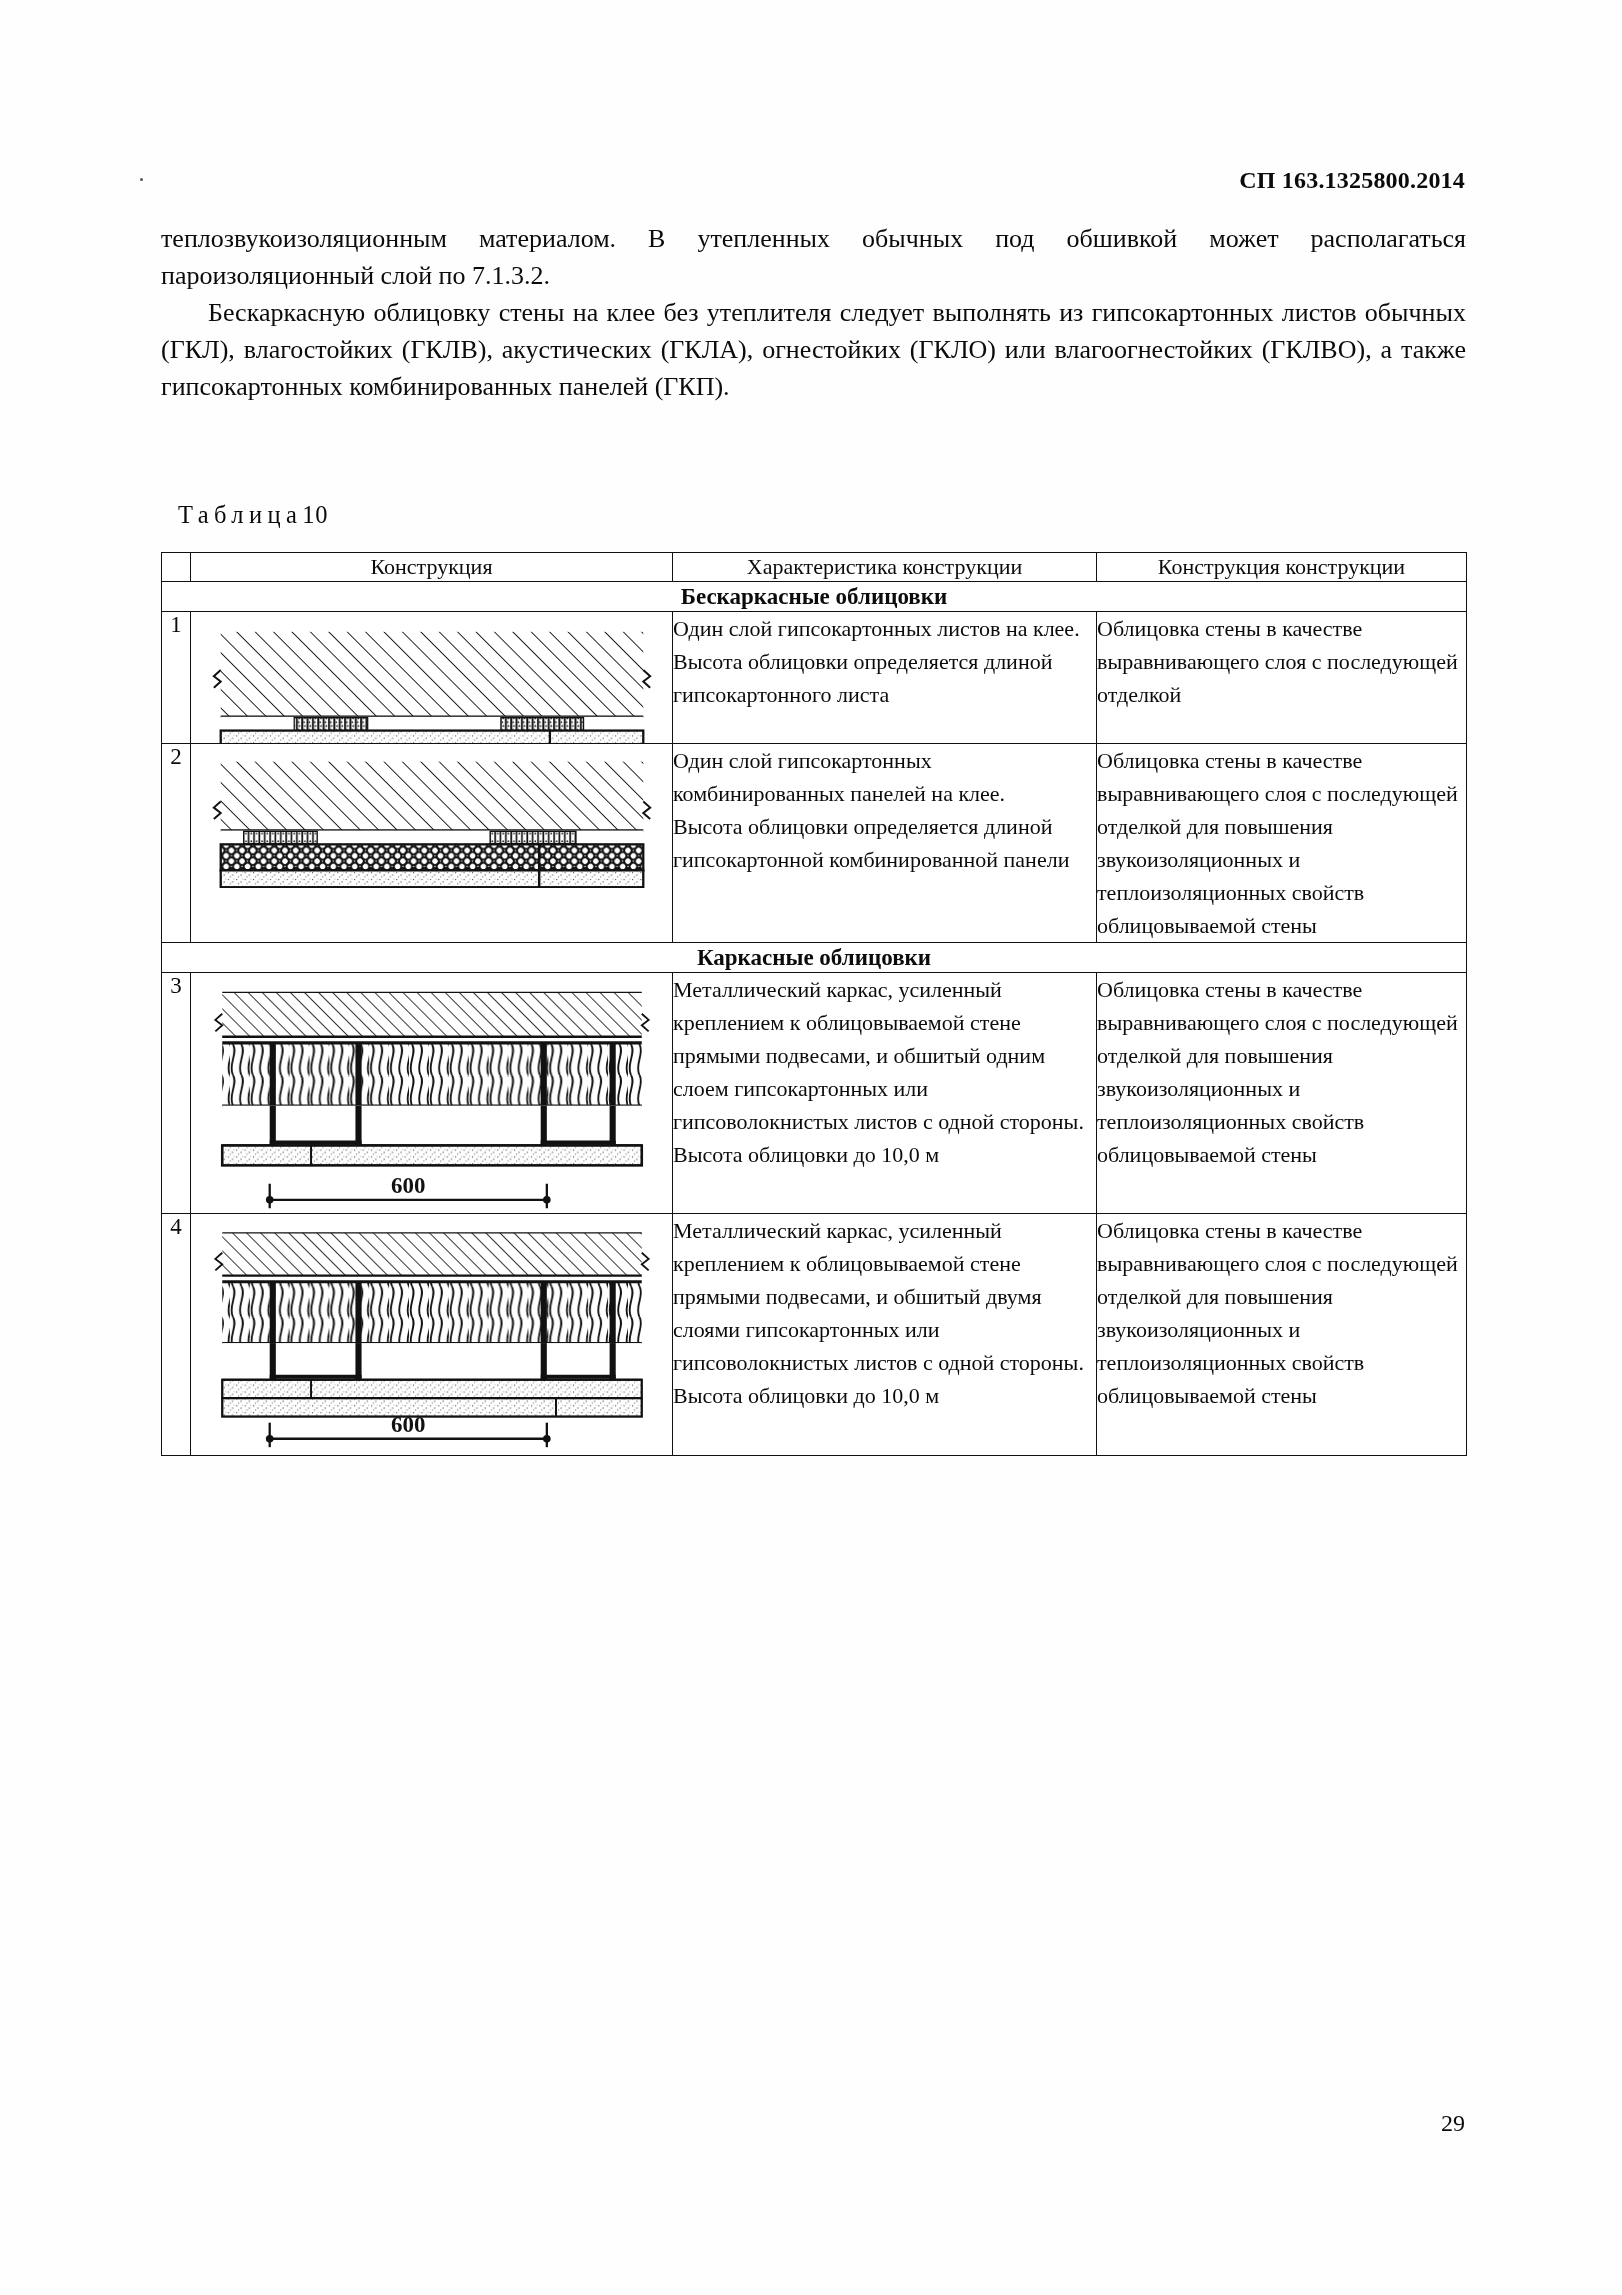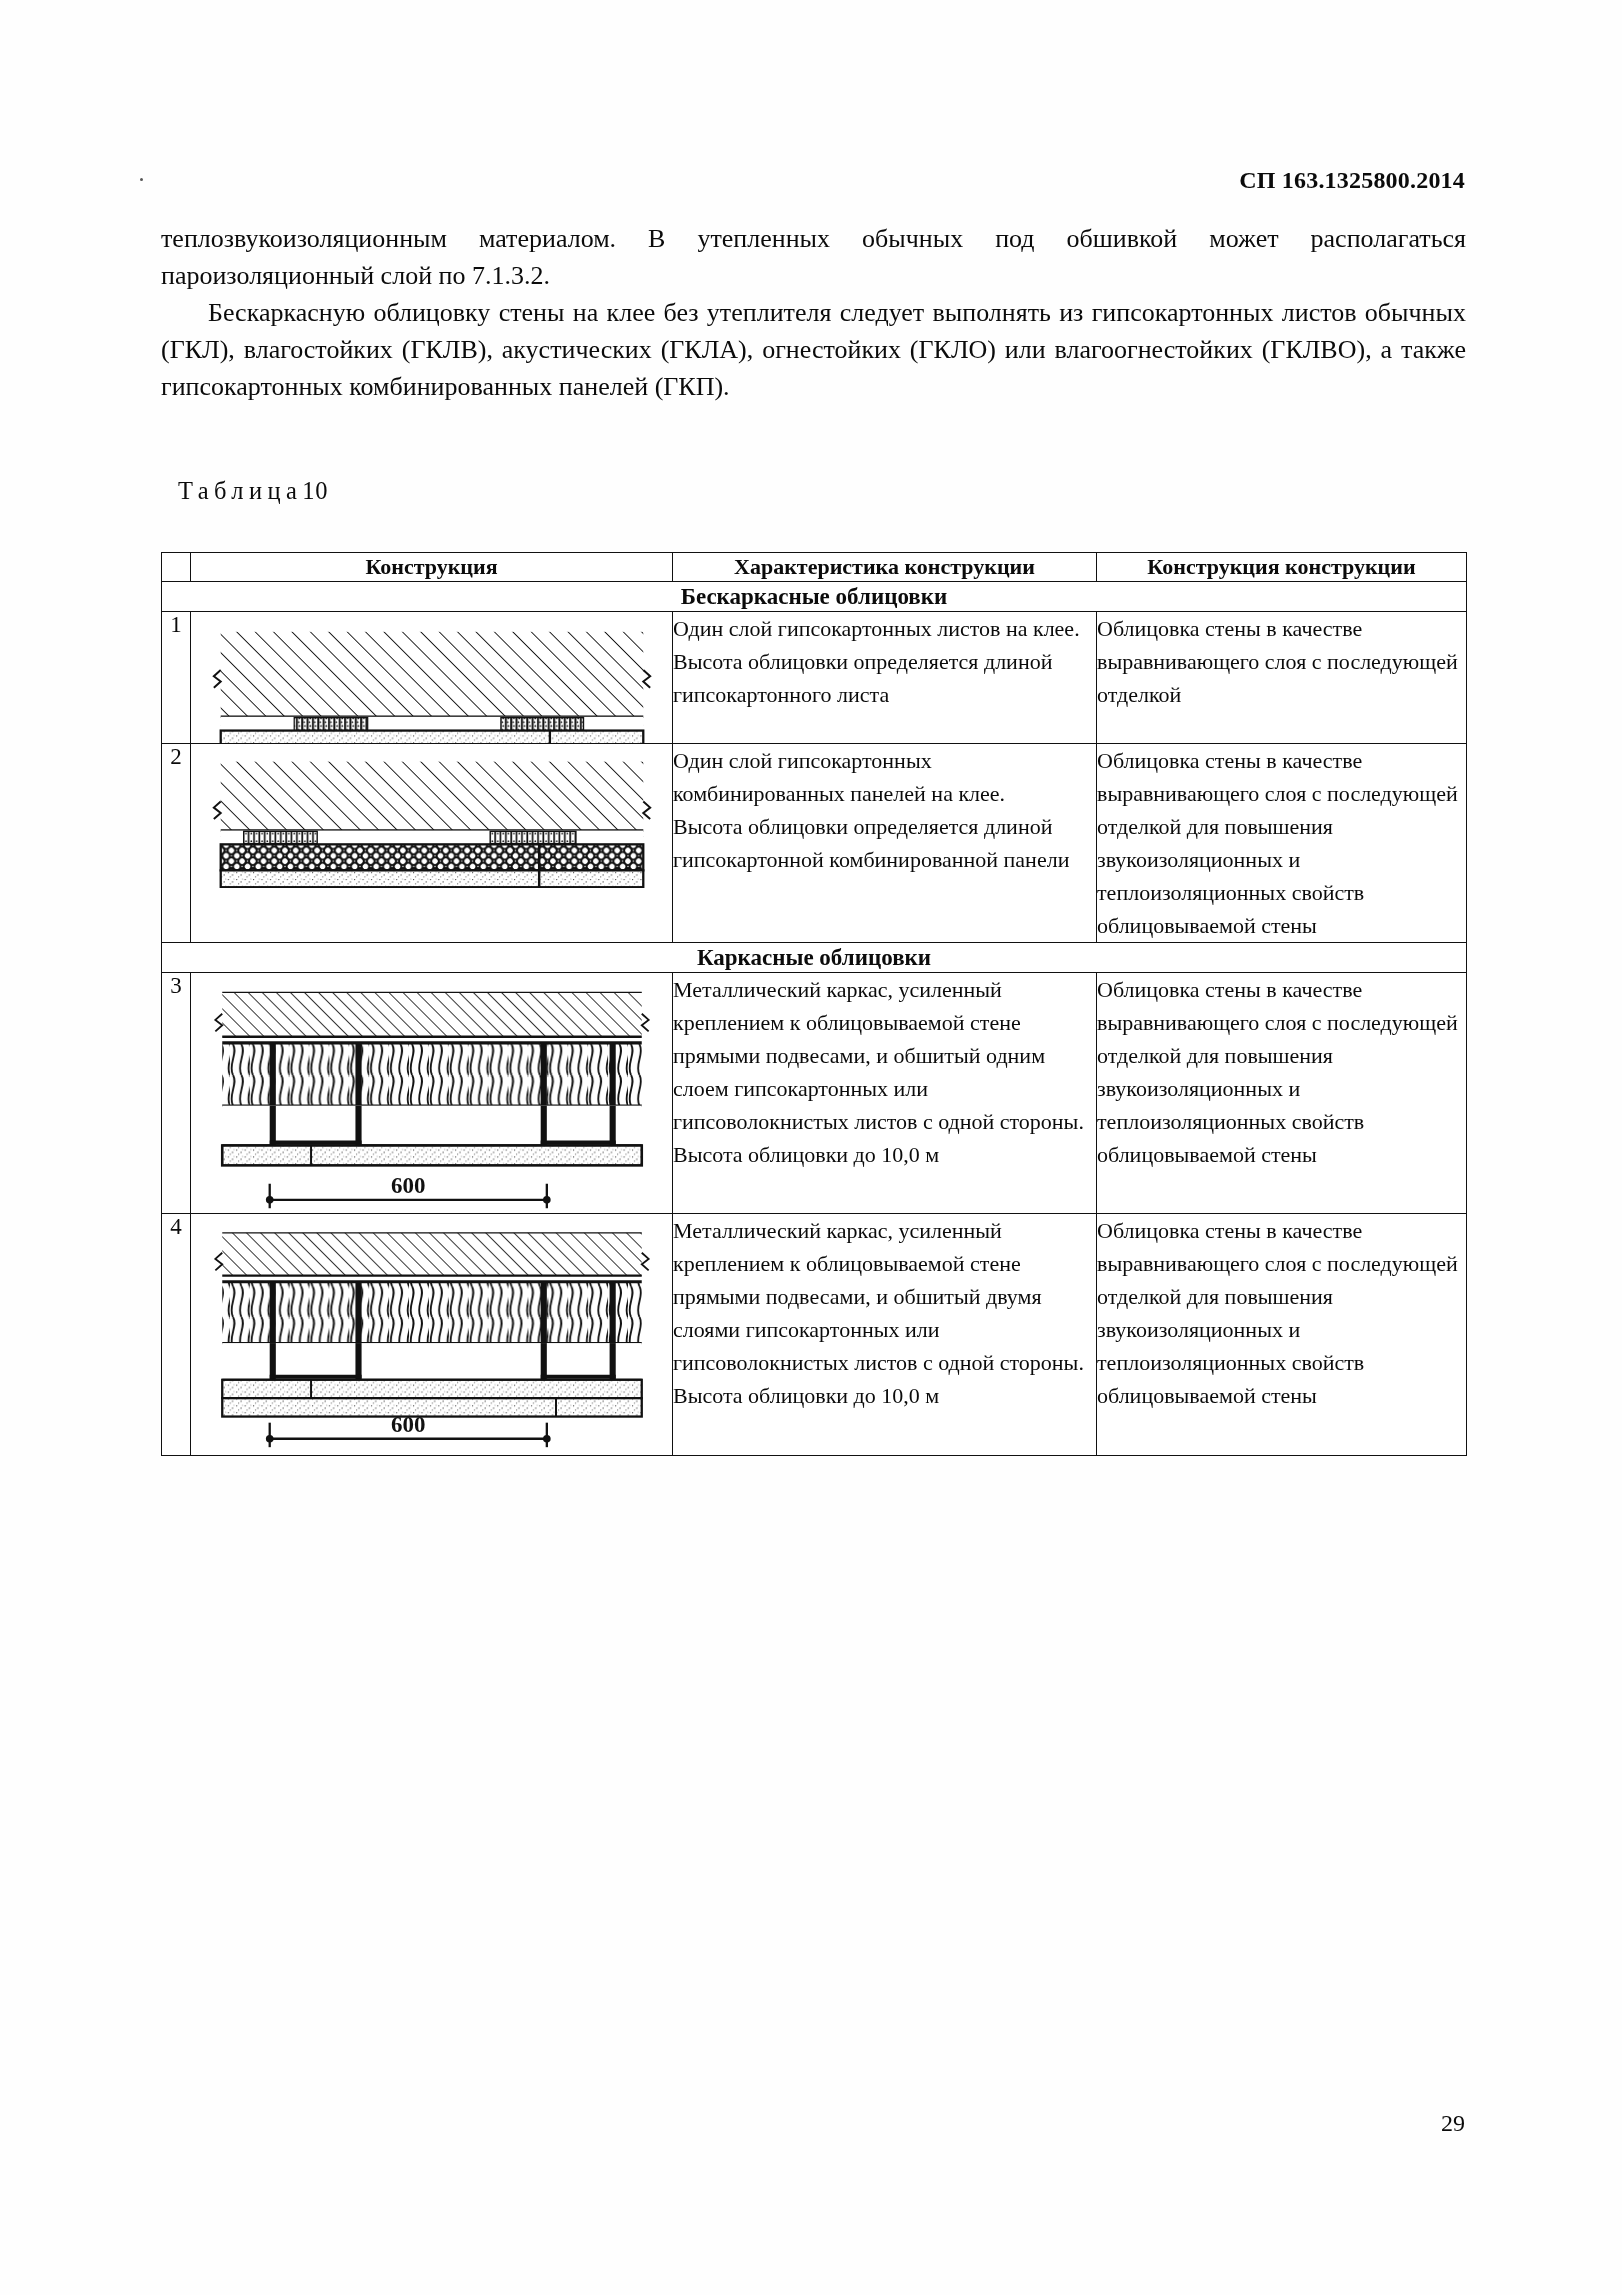--- a/index.html
+++ b/index.html
@@ -49,21 +49,21 @@
     margin: 0 0 0 0;
   }
   .para + .para { margin-top: 0px; }
   .para.indent { text-indent: 47px; }
   .para-last-line-left { text-align-last: left; }
 
   
   .table-caption {
     position: absolute;
     left: 178px;
-    top: 477px;
+    top: 501px;
     font-size: 24.5px;
     letter-spacing: 5.4px;
     white-space: nowrap;
   }
   .table-caption .tnum { letter-spacing: 0.8px; }
 
   
   .tbl-wrap {
     position: absolute;
     left: 161px;
@@ -85,21 +85,21 @@
     vertical-align: top;
     background: #fff;
   }
   col.c-num { width: 29px; }
   col.c-draw { width: 482px; }
   col.c-char { width: 424px; }
   col.c-feat { width: 370px; }
 
   th.hd {
     text-align: center;
-    font-weight: bold;
+    font-weight: normal;
     font-size: 22px;
     padding: 6.1px 4.6px 7.7px 4.6px;
     line-height: 27.5px;
     margin-top: 8px;
   }
   td.section-row {
     text-align: center;
     font-weight: bold;
     font-size: 23px;
     padding: 6.9px 0 8.4px 0;

